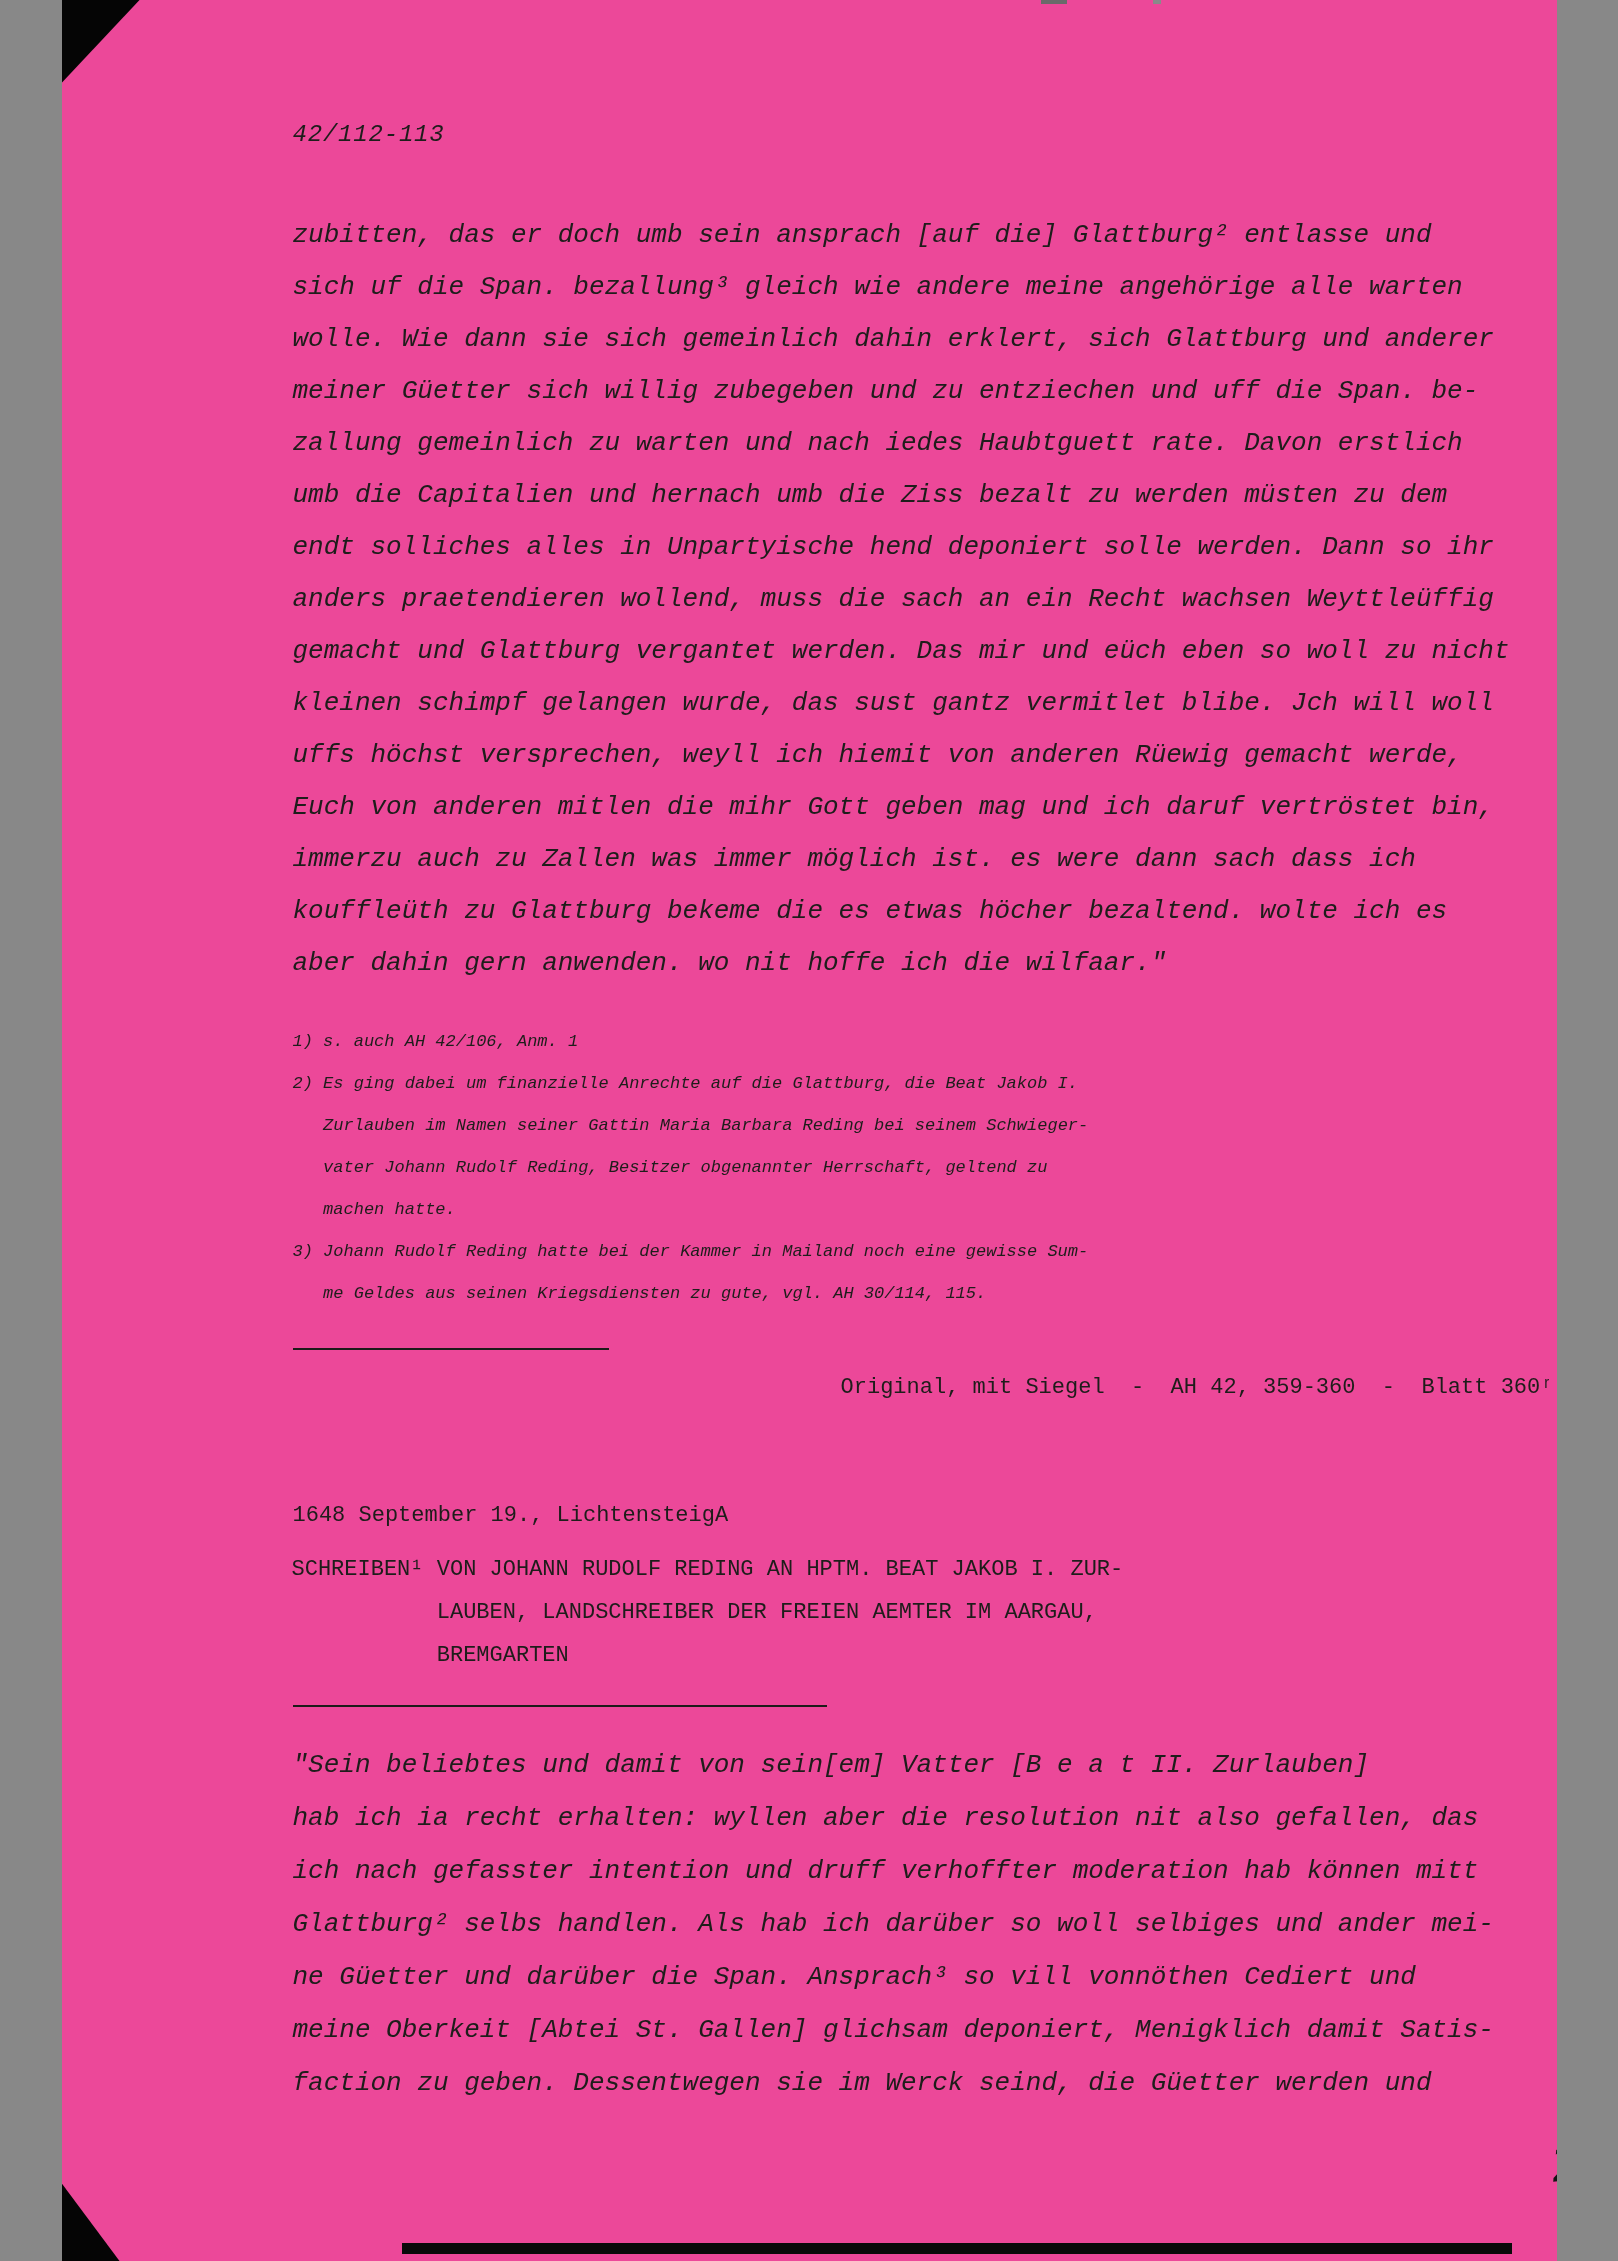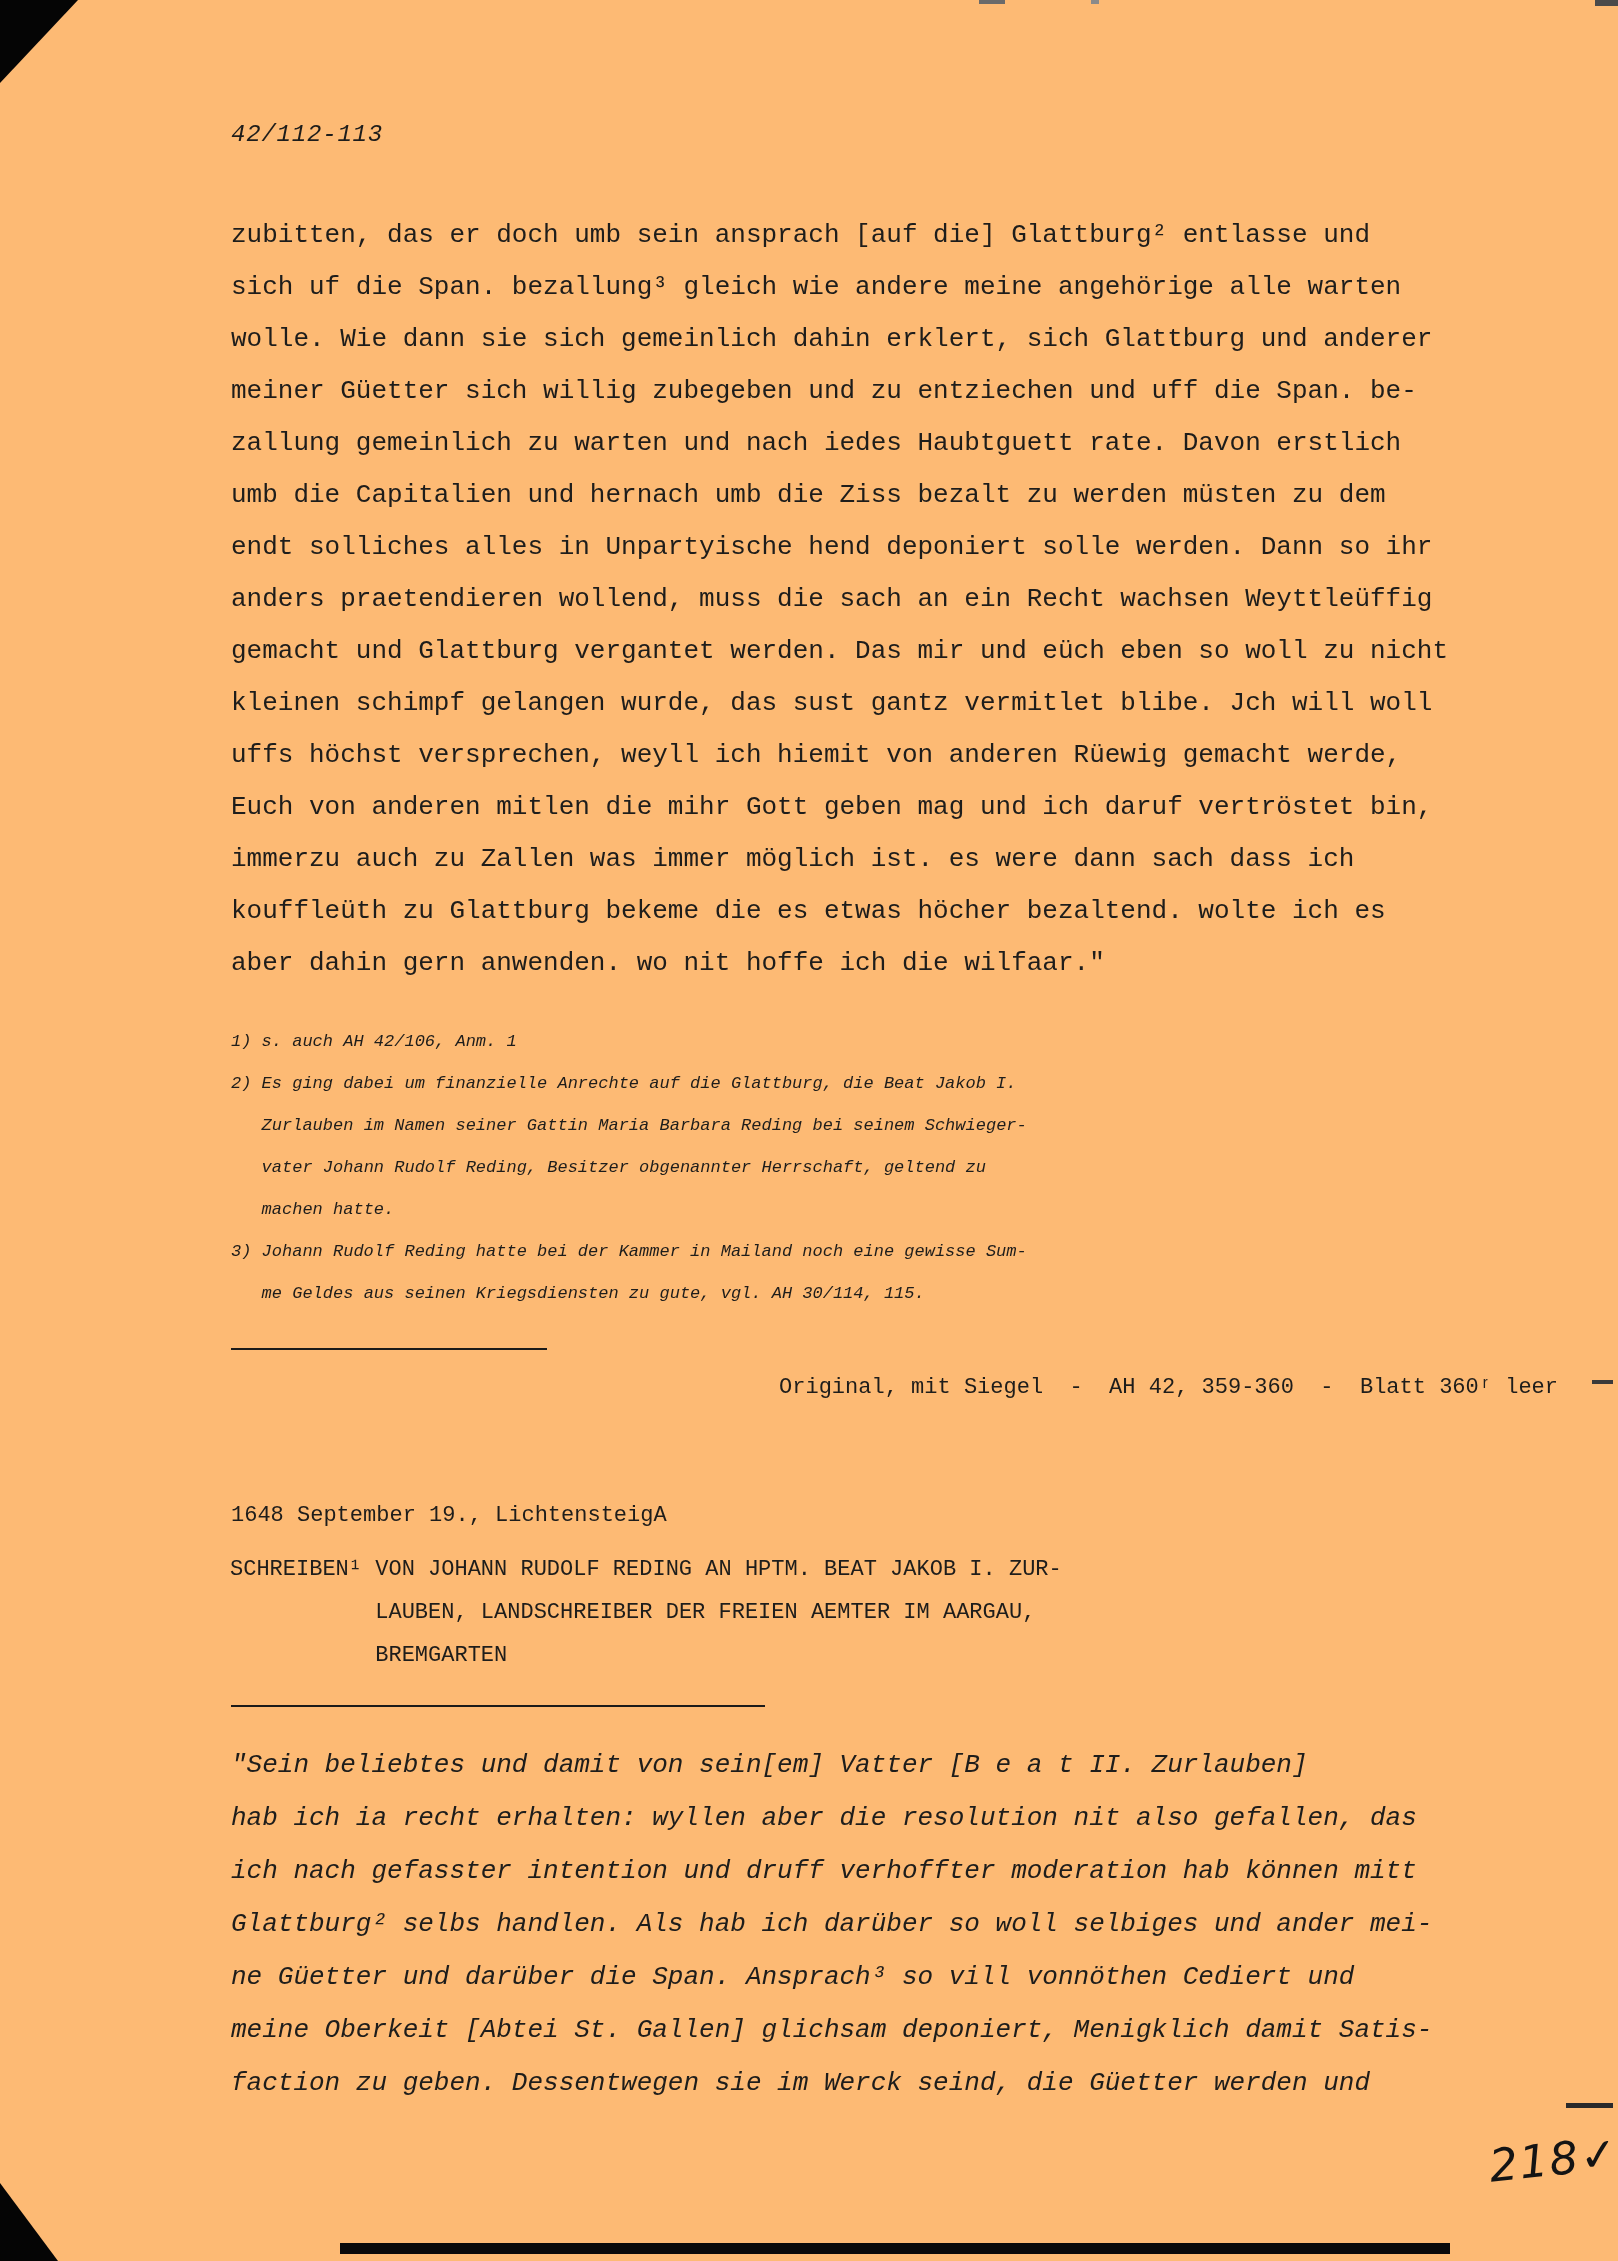--- a/index.html
+++ b/index.html
@@ -2,39 +2,40 @@
 <html style="font-size:13px"><head>
 <meta charset="utf-8">
 <style>
   html, body {
     margin: 0;
     padding: 0;
     background: #888;
   }
   .page {
     position: relative;
-    width: 1618px;
+    width: 1495px;
     height: 2261px;
     margin: 0 auto;
-    background: #fdba74;
+    background: #ec4899;
     color: #1e1d1b;
     font-family: "Liberation Mono", "DejaVu Sans Mono", monospace;
     overflow: hidden;
   }
   .abs { position: absolute; }
   .pre { white-space: pre-wrap; }
 
   .ref {
     left: 231px; top: 121px;
     font-size: 24px; font-style: italic;
     letter-spacing: 0.8px;
   }
   .body1 {
     left: 231px; top: 209px; width: 1327px;
     font-size: 26px; line-height: 52px;
+    font-style: italic;
   }
   .footnotes {
     left: 231px; top: 1021px; width: 1327px;
     font-size: 17px; line-height: 42px;
     font-style: italic;
   }
   .divider {
     height: 2.4px; background: #1c1b19;
   }
   .divider1 { left: 231px; top: 1348px; width: 316px; }

